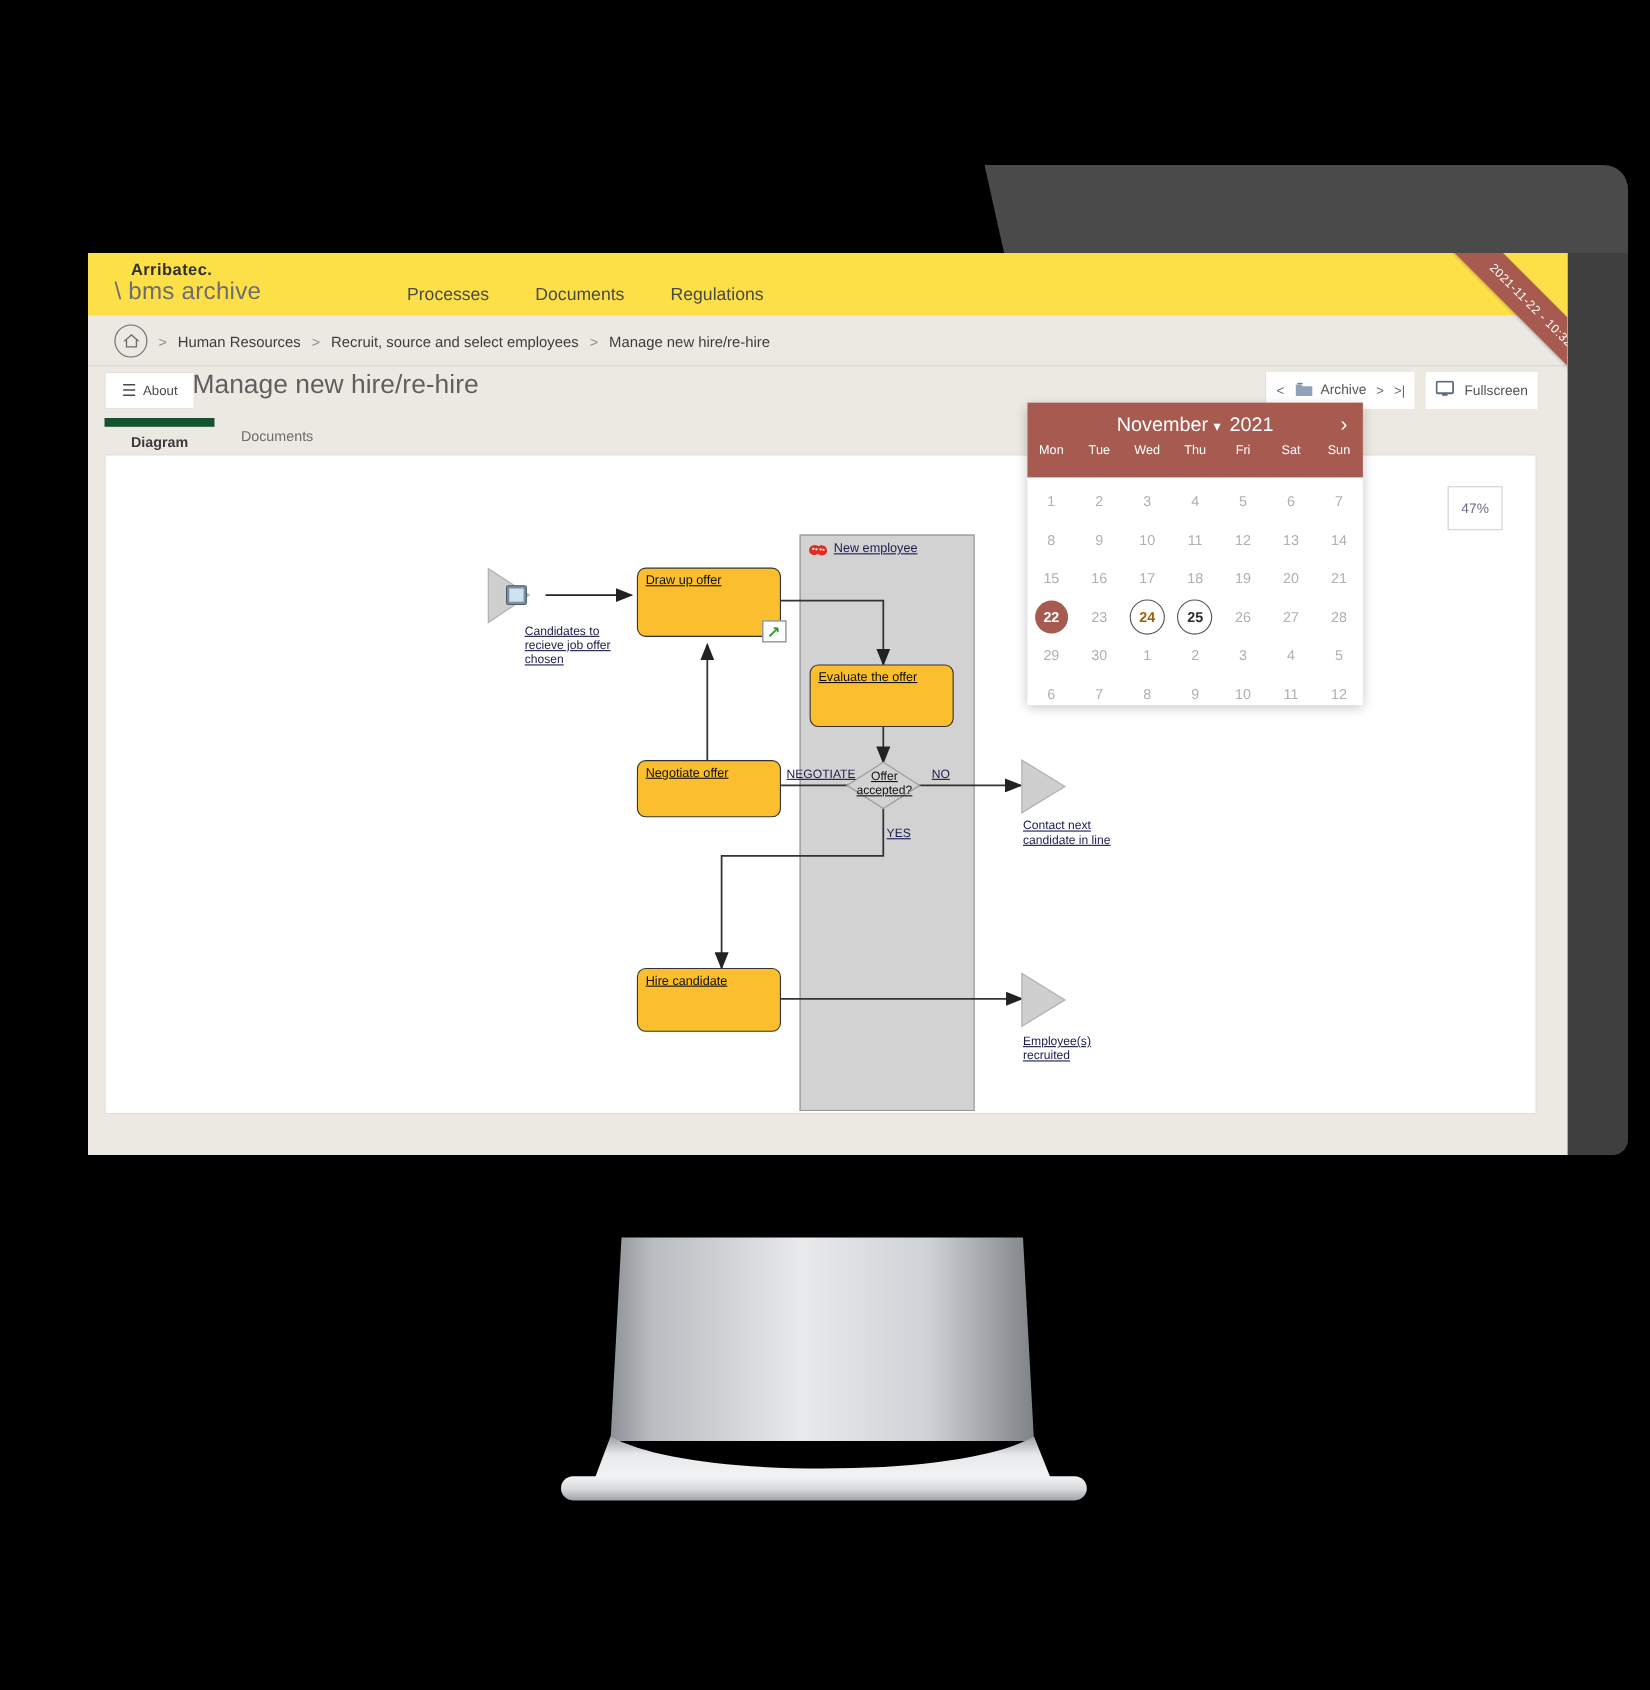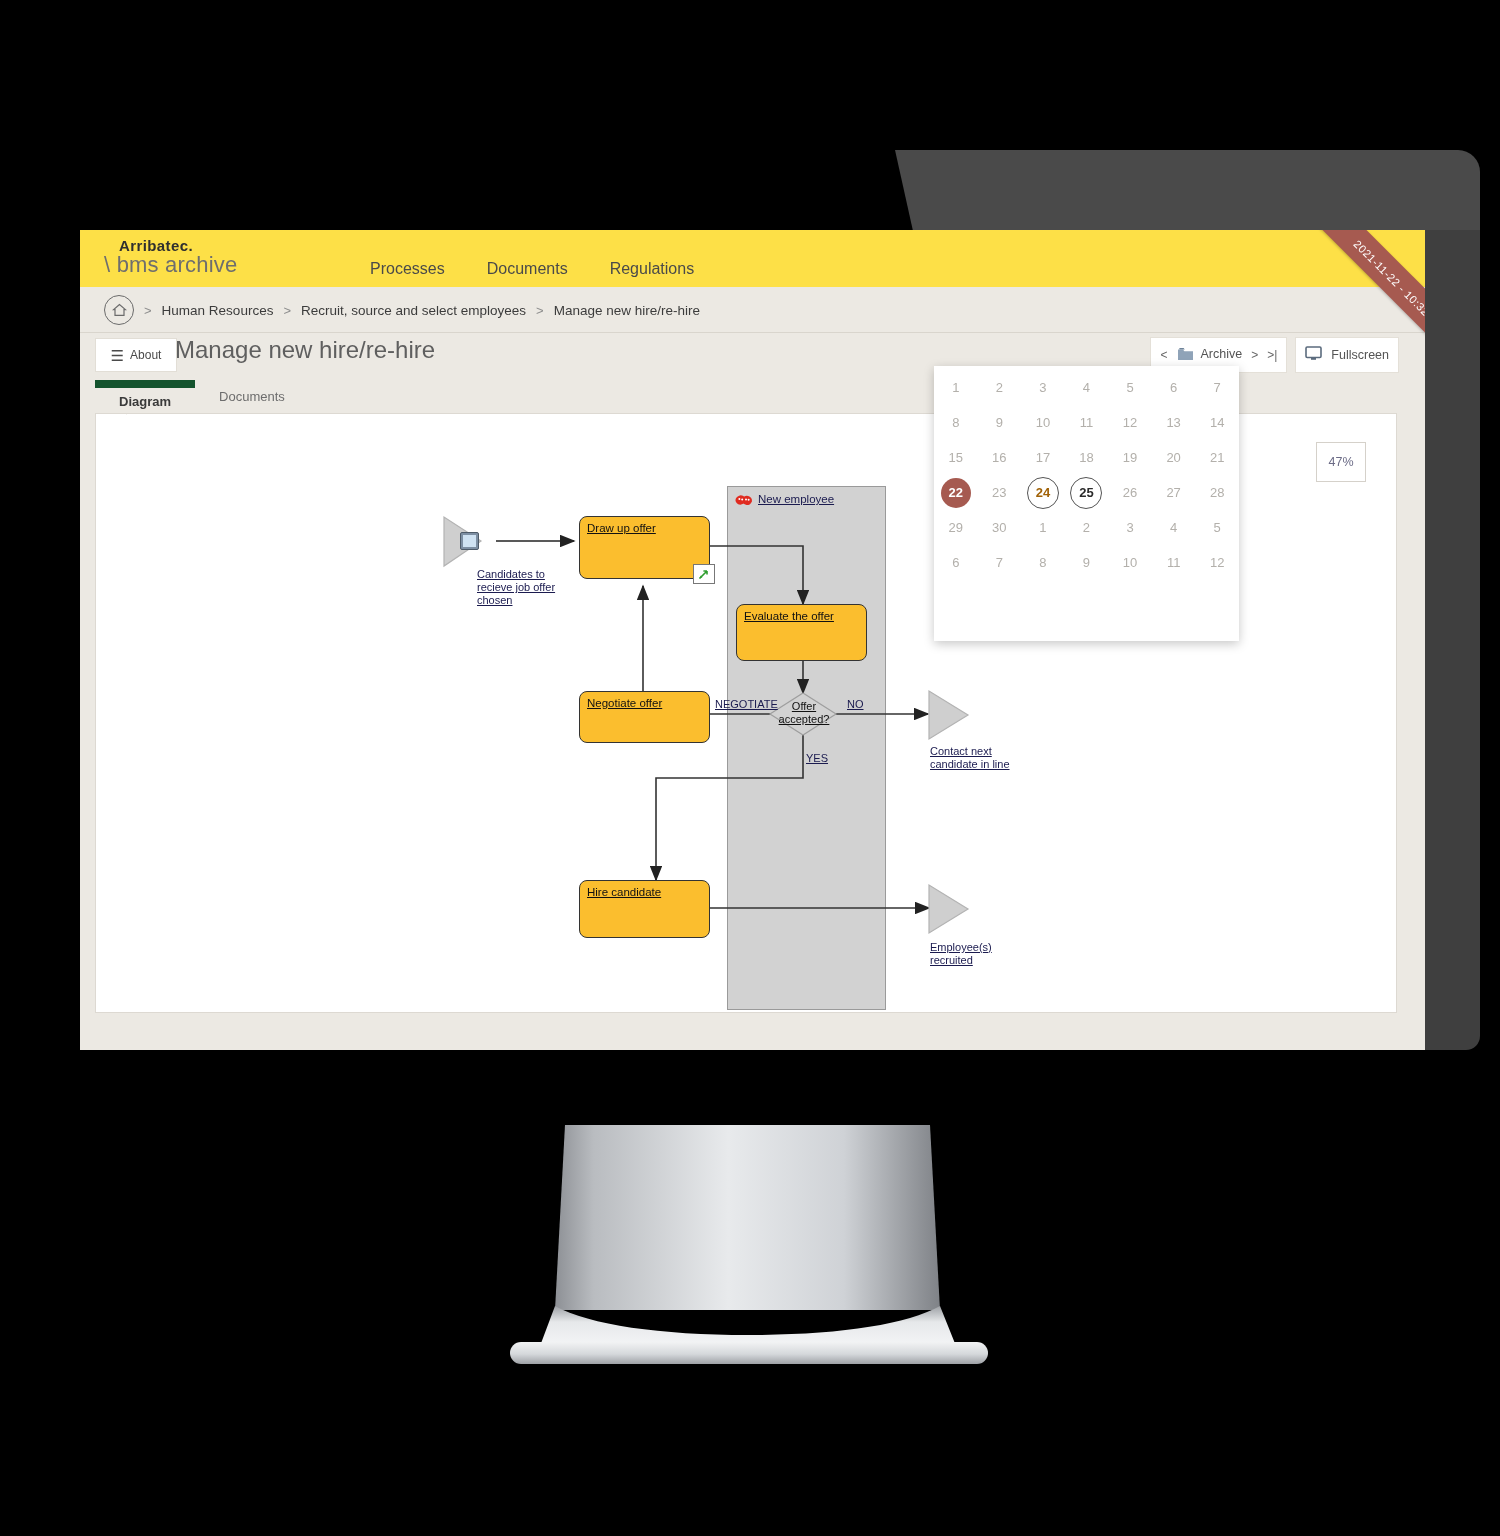--- a/index.html
+++ b/index.html
@@ -387,20 +387,39 @@
       </div>
       <div class="evt-label" style="left:834px;top:527px;">
         <div>Employee(s)</div>
         <div>recruited</div>
       </div>
 
     </div>
   </div>
 
   <div id="calendar" style="position:absolute;left:854px;top:136px;width:305px;height:275px;background:#fff;box-shadow:0 3px 10px rgba(0,0,0,.22);z-index:30;">
+    <div style="background:#a65a50;color:#fff;padding:10px 0 0 0;height:58px;position:relative;">
+      <div style="display:flex;align-items:center;justify-content:center;gap:8px;font-size:18px;font-weight:300;">
+        <span style="cursor:pointer;">
+          <span>November</span>
+          <span style="font-size:13px;">▾</span>
+        </span>
+        <span>2021</span>
+      </div>
+      <span style="position:absolute;right:14px;top:10px;font-size:19px;cursor:pointer;">›</span>
+      <div style="display:grid;grid-template-columns:repeat(7,1fr);font-size:11.5px;margin-top:7px;text-align:center;">
+        <span>Mon</span>
+        <span>Tue</span>
+        <span>Wed</span>
+        <span>Thu</span>
+        <span>Fri</span>
+        <span>Sat</span>
+        <span>Sun</span>
+      </div>
+    </div>
     <div id="cal-grid" style="display:grid;grid-template-columns:repeat(7,1fr);padding:4px 0 0 0;">
           <div style="height: 35px; display: flex; align-items: center; justify-content: center; font-size: 13px;">
             <span style="width: 30px; height: 30px; display: flex; align-items: center; justify-content: center; border-radius: 50%; color: rgb(179, 176, 171);">1</span>
           </div>
           <div style="height: 35px; display: flex; align-items: center; justify-content: center; font-size: 13px;">
             <span style="width: 30px; height: 30px; display: flex; align-items: center; justify-content: center; border-radius: 50%; color: rgb(179, 176, 171);">2</span>
           </div>
           <div style="height: 35px; display: flex; align-items: center; justify-content: center; font-size: 13px;">
             <span style="width: 30px; height: 30px; display: flex; align-items: center; justify-content: center; border-radius: 50%; color: rgb(179, 176, 171);">3</span>
           </div>

